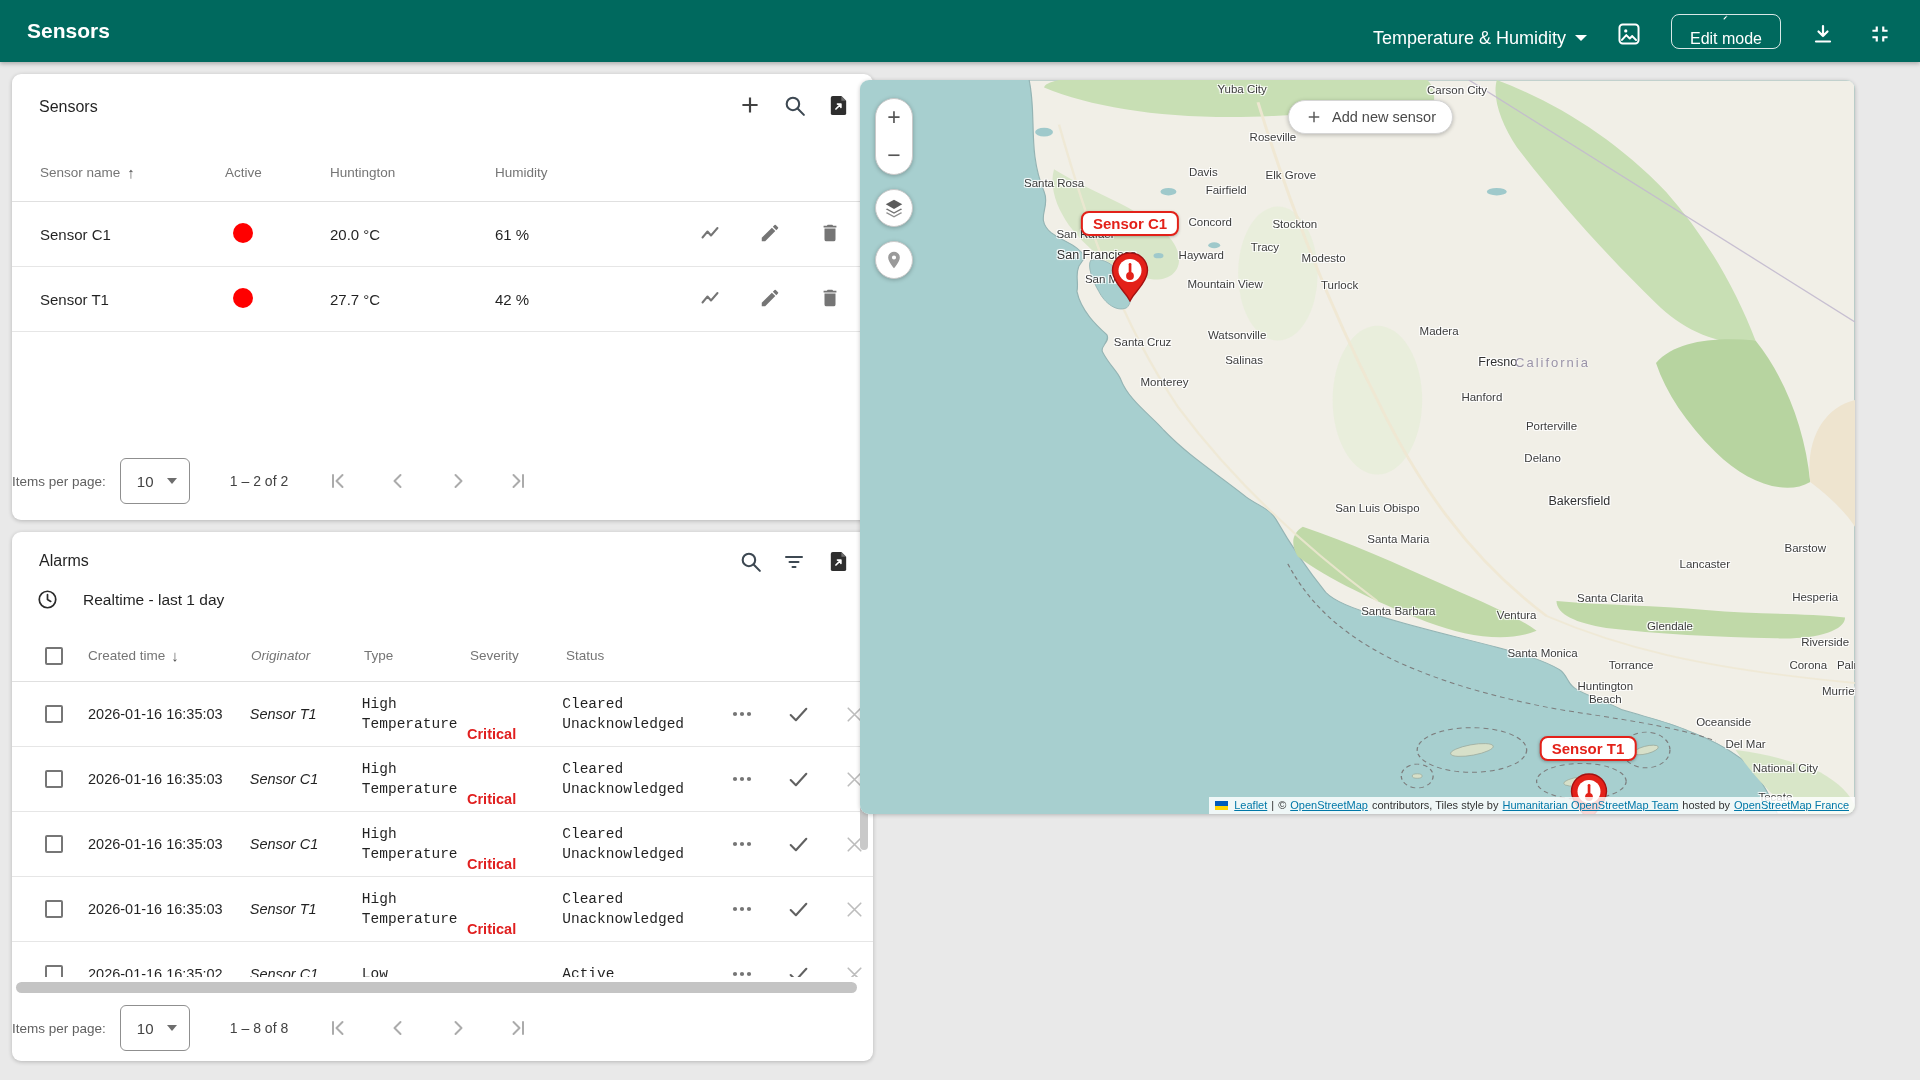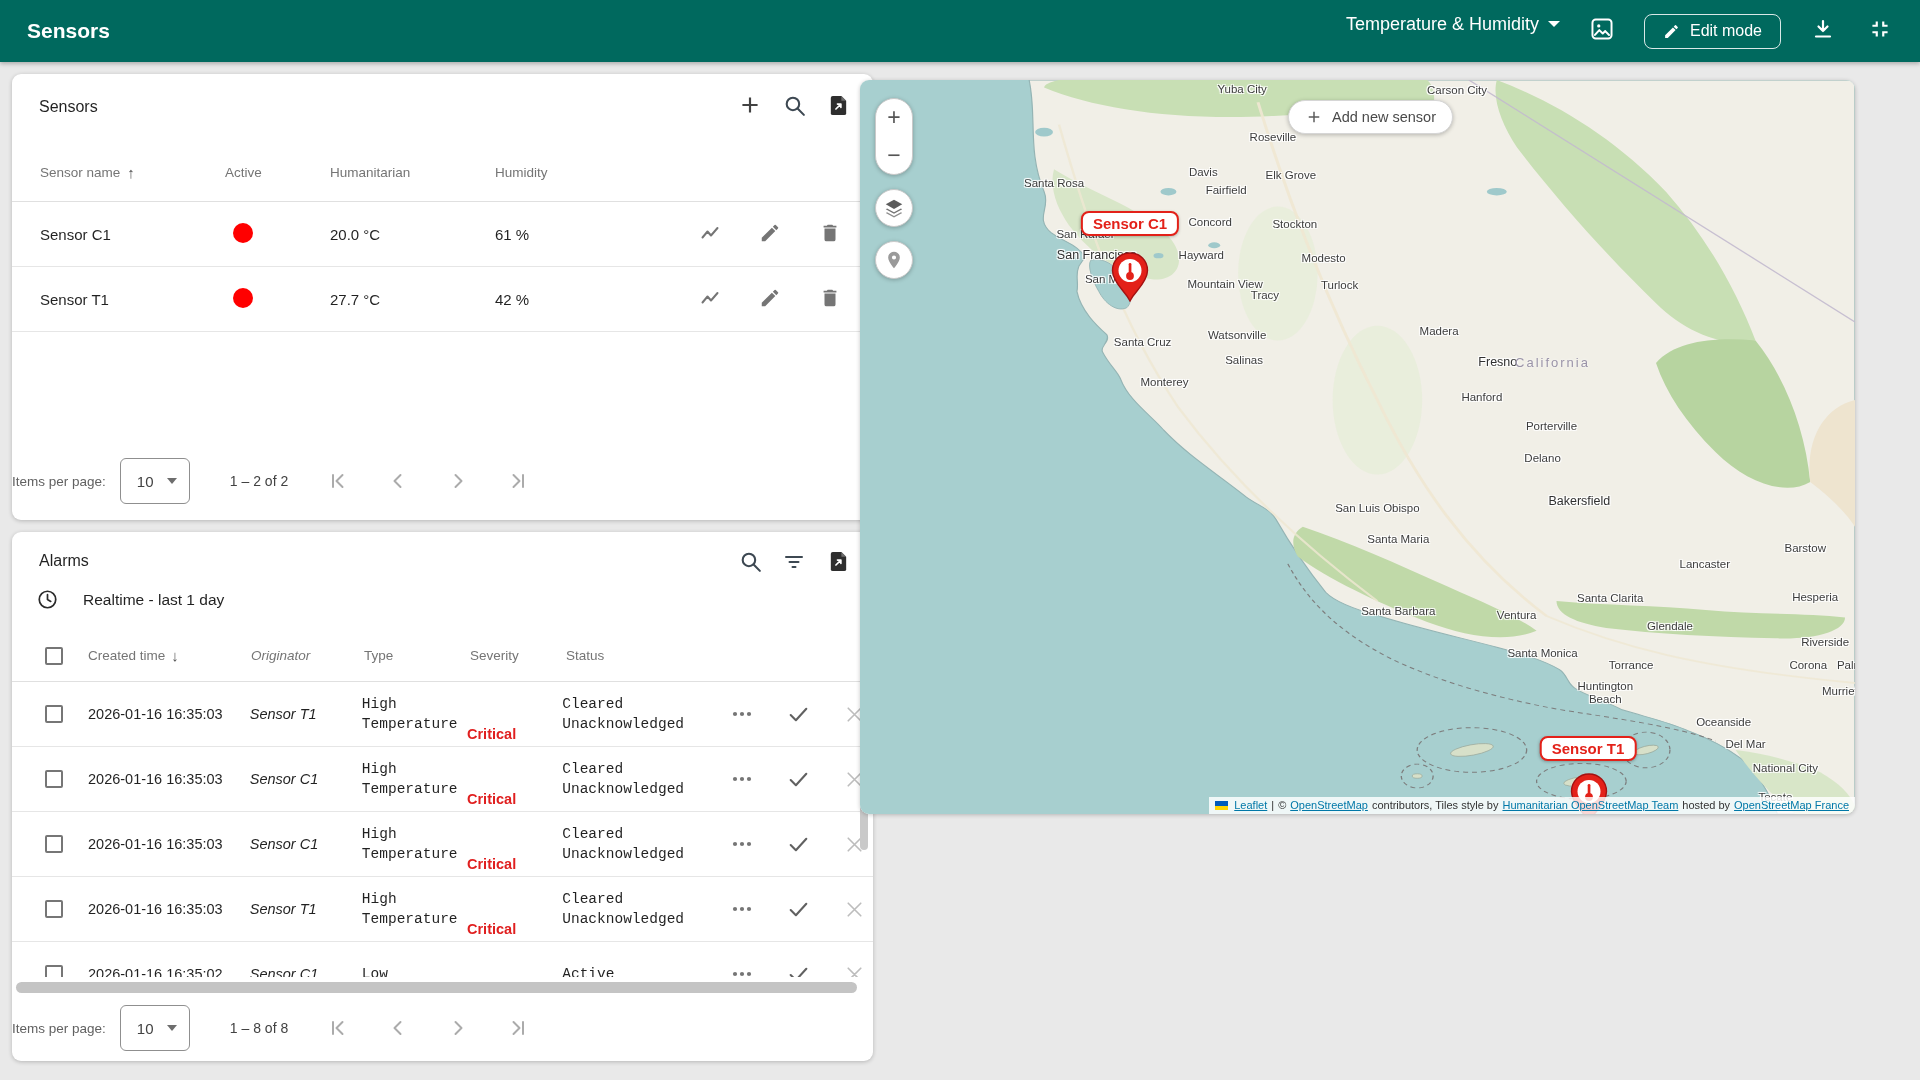--- a/index.html
+++ b/index.html
@@ -3,26 +3,26 @@
 <meta charset="utf-8">
 <style>
   * { margin:0; padding:0; box-sizing:border-box; }
   html,body { width:1920px; height:1080px; overflow:hidden; }
   body { font-family:"Liberation Sans","DejaVu Sans",sans-serif; background:#e9e9e9; color:rgba(0,0,0,.87); }
 
   
   .topbar { position:absolute; left:0; top:0; width:1920px; height:62px; background:#00695e;
             display:flex; align-items:center; box-shadow:0 2px 4px rgba(0,0,0,.25); z-index:50; }
   .topbar-title { color:#fff; font-size:21px; font-weight:bold; margin-left:27px; }
-  .topbar-right { margin-left:auto; display:flex; align-items:flex-start; gap:27px; padding-right:25px; }
+  .topbar-right { margin-left:auto; display:flex; align-items:flex-end; gap:27px; padding-right:25px; }
   .db-selector { display:flex; align-items:center; gap:9px; color:#fff; font-size:18px; cursor:pointer; }
   .caret-down { width:0; height:0; border-left:6px solid transparent; border-right:6px solid transparent; border-top:6px solid #fff; }
   .tb-iconbtn { width:30px; height:30px; display:flex; align-items:center; justify-content:center; cursor:pointer; }
   .edit-btn { display:flex; align-items:center; gap:10px; border:1px solid rgba(255,255,255,.85); border-radius:8px;
-              height:35px; padding:0 18px; color:#fff; font-size:16px; font-weight:500; cursor:pointer; }
+              height:35px; padding:0 18px; color:#fff; font-size:16px; font-weight:500; cursor:pointer;flex-direction:column; }
 
   
   .card { position:absolute; background:#fff; border-radius:9px; box-shadow:0 1px 4px rgba(0,0,0,.22); }
   .card-title { font-size:16px; font-weight:500; color:rgba(0,0,0,.87); }
   .card-icons { position:absolute; right:22px; display:flex; gap:18px; }
   .icon24 { width:26px; height:26px; display:flex; align-items:center; justify-content:center; cursor:pointer; }
 
   
   #sensors-card { left:12px; top:74px; width:861px; height:446px; }
   #sensors-card .card-title { position:absolute; left:27px; top:24px; }
@@ -162,21 +162,21 @@
         </svg>
     </div>
   </div>
 
   <div class="s-header">
     <div class="s-col-name">
       <span>Sensor name</span>
       <span class="sort-glyph">↑</span>
     </div>
     <div class="s-col-active">Active</div>
-    <div class="s-col-temp">Humanitarian</div>
+    <div class="s-col-temp">Huntington</div>
     <div class="s-col-hum">Humidity</div>
   </div>
 
   <div class="s-row" style="top:128px;">
     <div class="s-col-name">Sensor C1</div>
     <div class="s-col-active"><span class="active-dot" style="display:inline-block"></span></div>
     <div class="s-col-temp">20.0 °C</div>
     <div class="s-col-hum">61 %</div>
     <div class="row-actions">
       <div class="act-icon"><svg width="24" height="24" viewBox="0 0 24 24" fill="none" stroke="#757575" stroke-width="2" stroke-linecap="round" stroke-linejoin="round">
@@ -517,21 +517,21 @@
       <span class="city" style="left: 38.4%; top: 1.2%;">Yuba City</span>
       <span class="city" style="left: 60%; top: 1.4%;">Carson City</span>
       <span class="city" style="left: 41.5%; top: 7.7%;">Roseville</span>
       <span class="city" style="left: 34.5%; top: 12.6%;">Davis</span>
       <span class="city" style="left: 43.3%; top: 12.9%;">Elk Grove</span>
       <span class="city" style="left: 19.5%; top: 14%;">Santa Rosa</span>
       <span class="city" style="left: 36.8%; top: 15%;">Fairfield</span>
       <span class="city" style="left: 35.2%; top: 19.3%;">Concord</span>
       <span class="city" style="left: 43.7%; top: 19.6%;">Stockton</span>
       <span class="city" style="left: 22.6%; top: 21%;">San Rafael</span>
-      <span class="city" style="left: 40.7%; top: 22.8%; margin-top: 48px;">Tracy</span>
+      <span class="city" style="left: 40.7%; top: 22.8%;">Tracy</span>
       <span class="city lg" style="left: 23.8%; top: 23.8%;">San Francisco</span>
       <span class="city" style="left: 34.3%; top: 23.8%;">Hayward</span>
       <span class="city" style="left: 46.6%; top: 24.3%;">Modesto</span>
       <span class="city" style="left: 25.4%; top: 27.1%;">San Mateo</span>
       <span class="city" style="left: 36.7%; top: 27.8%;">Mountain View</span>
       <span class="city" style="left: 48.2%; top: 27.9%;">Turlock</span>
       <span class="city" style="left: 58.2%; top: 34.2%;">Madera</span>
       <span class="city" style="left: 37.9%; top: 34.8%;">Watsonville</span>
       <span class="city" style="left: 28.4%; top: 35.7%;">Santa Cruz</span>
       <span class="city" style="left: 38.6%; top: 38.2%;">Salinas</span>

